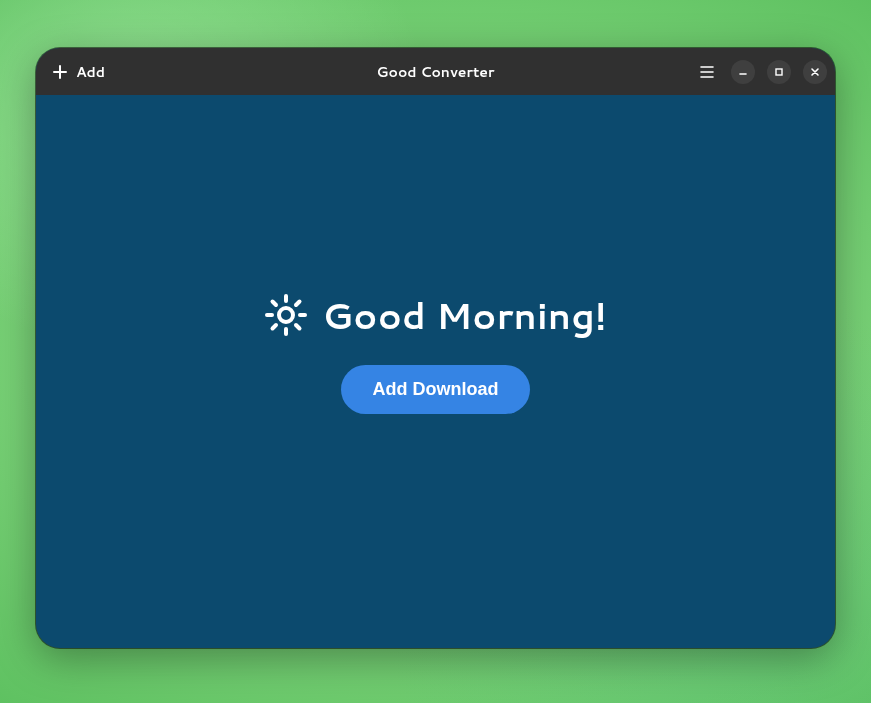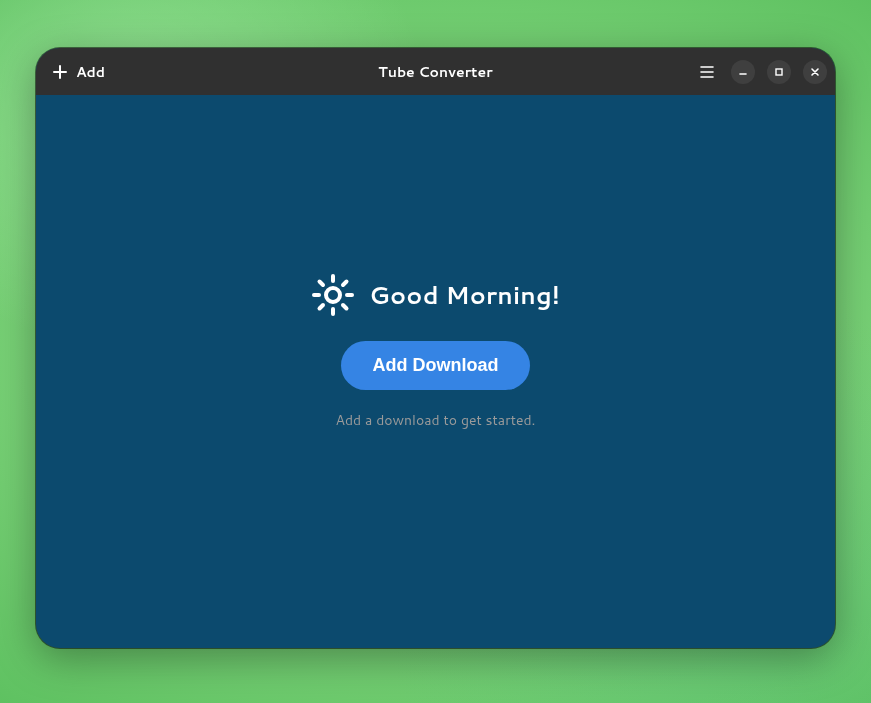--- a/index.html
+++ b/index.html
@@ -105,21 +105,21 @@
       justify-content: center;
       gap: 24px;
       padding-bottom: 40px;
     }
     .greeting-row {
       display: flex;
       align-items: center;
       gap: 14px;
     }
     .greeting-text {
-      font-size: 24px;
+      font-size: 36px;
       font-weight: 800;
       color: #ffffff;
       letter-spacing: 0.2px;
     }
     .primary-btn {
       background: #3584e4;
       color: #ffffff;
       font-weight: 700;
       font-size: 18px;
       padding: 14px 32px;
@@ -144,21 +144,21 @@
     <div class="header-left">
       <div class="add-btn">
         <span class="plus">
           <svg width="14" height="14" viewBox="0 0 14 14">
               <path d="M7 1v12M1 7h12" stroke="#ffffff" stroke-width="2" stroke-linecap="round"></path>
             </svg>
         </span>
         <span class="label">Add</span>
       </div>
     </div>
-    <div class="header-title">Tube Converter</div>
+    <div class="header-title">Good Converter</div>
     <div class="header-right">
       <div class="menu-btn">
         <span>
           <svg width="14" height="12" viewBox="0 0 14 12">
               <path d="M1 1h12M1 6h12M1 11h12" stroke="#ffffff" stroke-width="1.6" stroke-linecap="round"></path>
             </svg>
         </span>
       </div>
       <div class="window-controls">
         <div class="winctl">
@@ -199,15 +199,14 @@
             <line x1="8.5" y1="8.5" x2="12" y2="12"></line>
             <line x1="32" y1="32" x2="35.5" y2="35.5"></line>
             <line x1="8.5" y1="35.5" x2="12" y2="32"></line>
             <line x1="32" y1="12" x2="35.5" y2="8.5"></line>
           </g>
         </svg>
       </span>
       <div class="greeting-text">Good Morning!</div>
     </div>
     <button class="primary-btn">Add Download</button>
-    <div class="hint">Add a download to get started.</div>
   </div>
 </div>
 
 </body></html>

